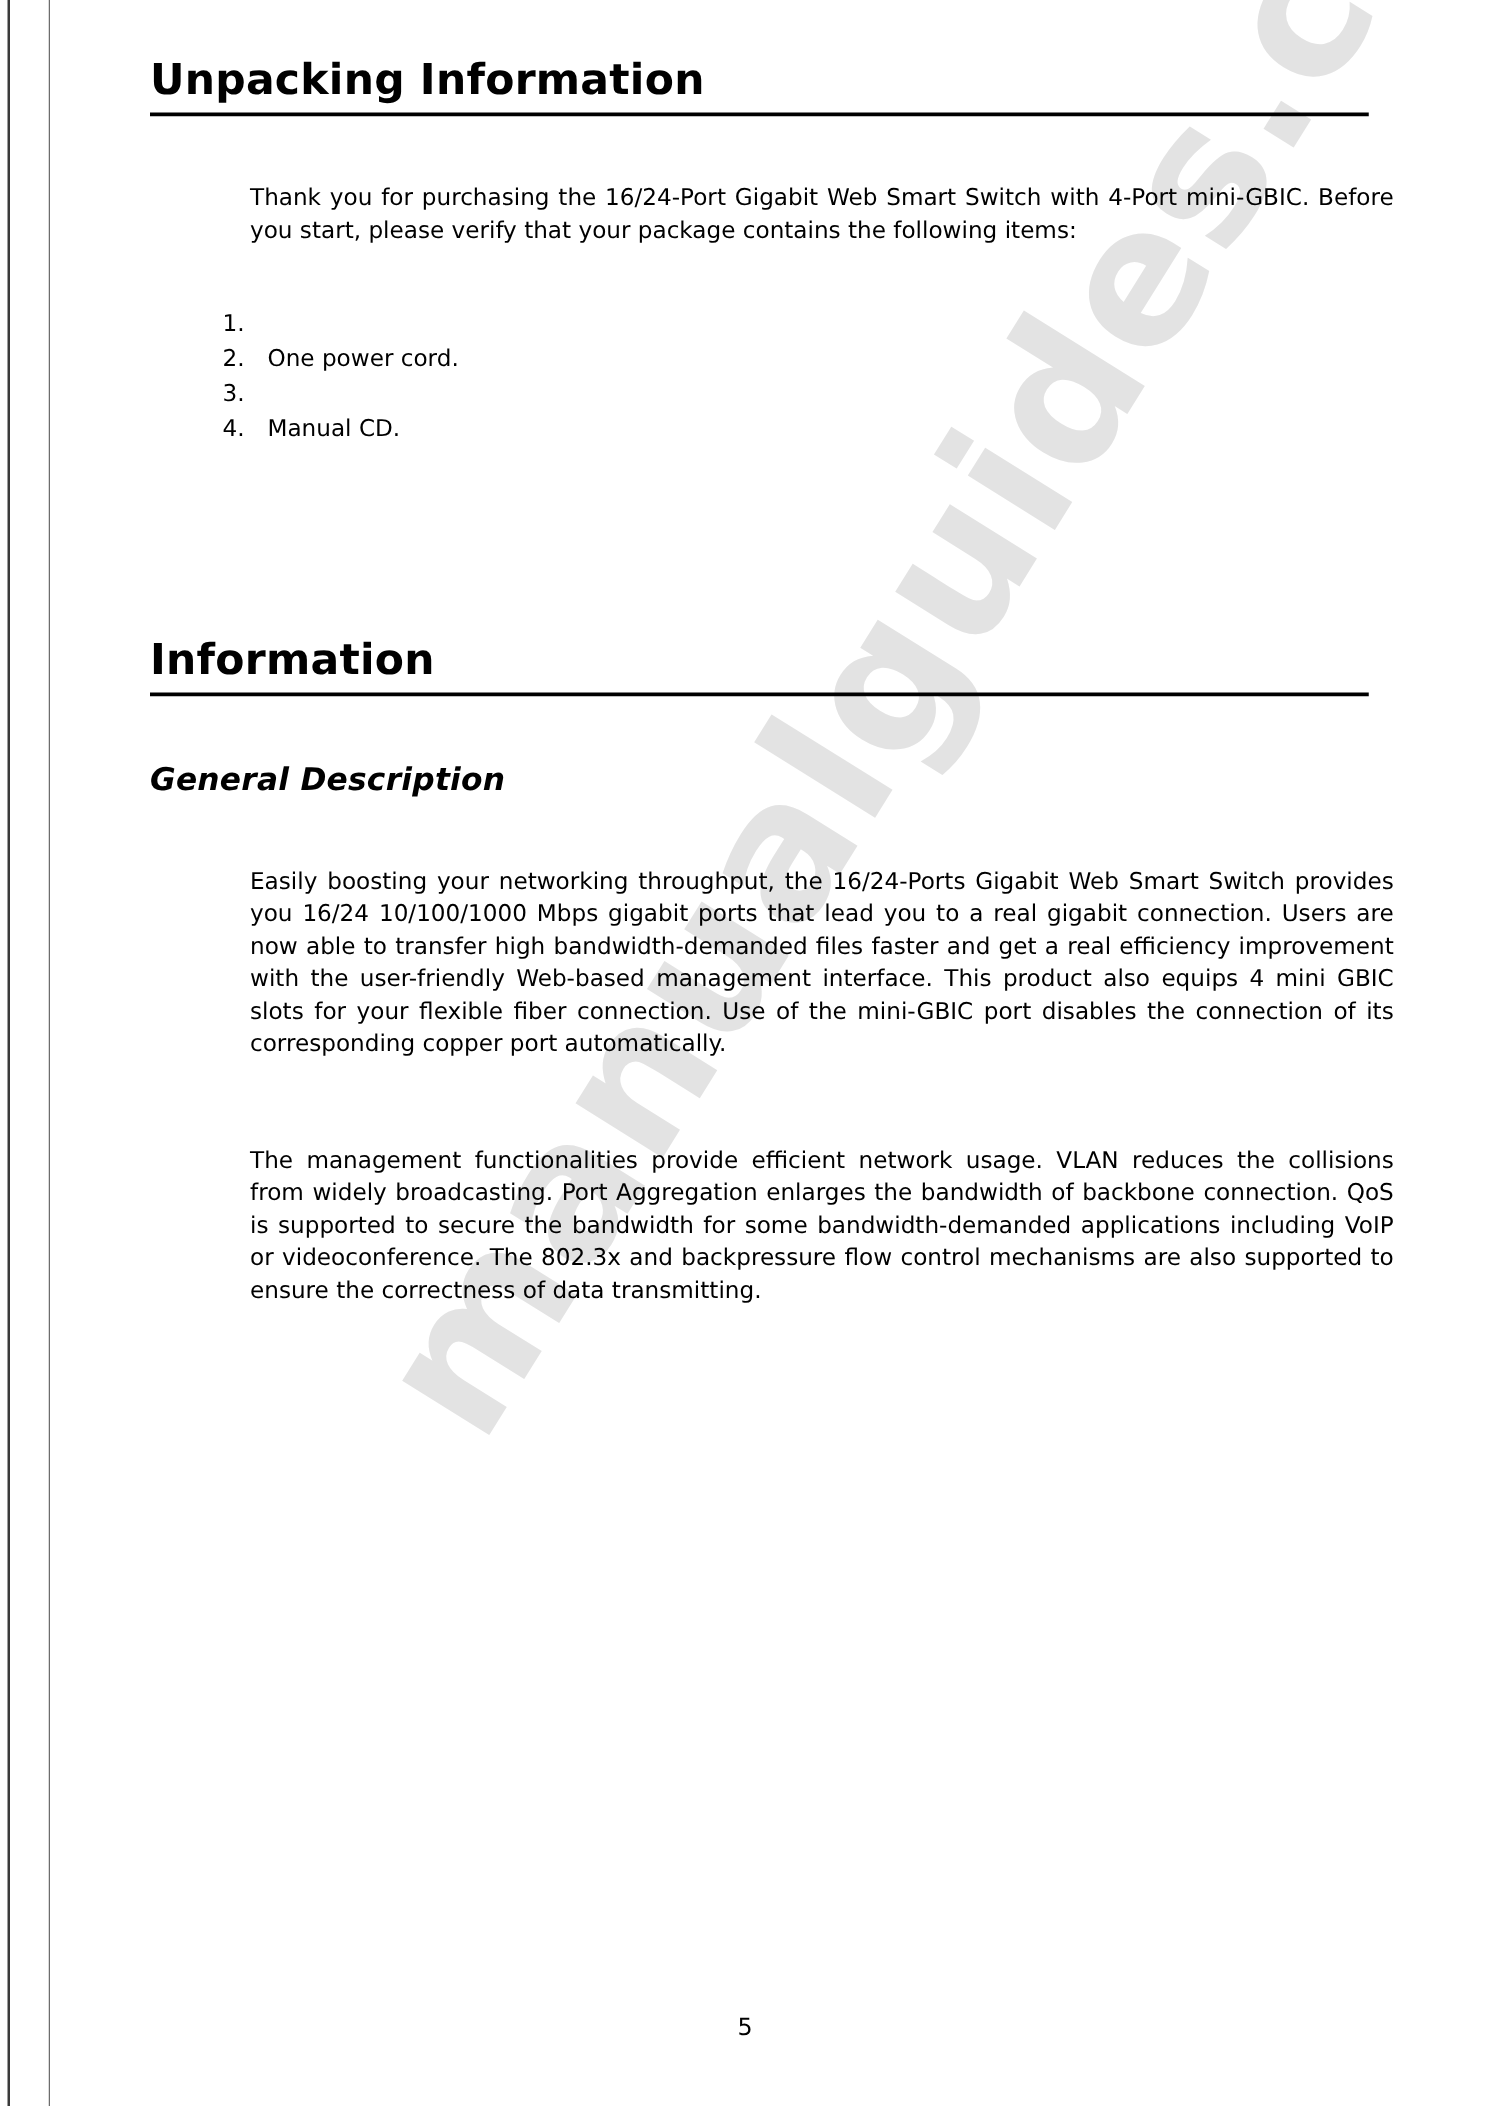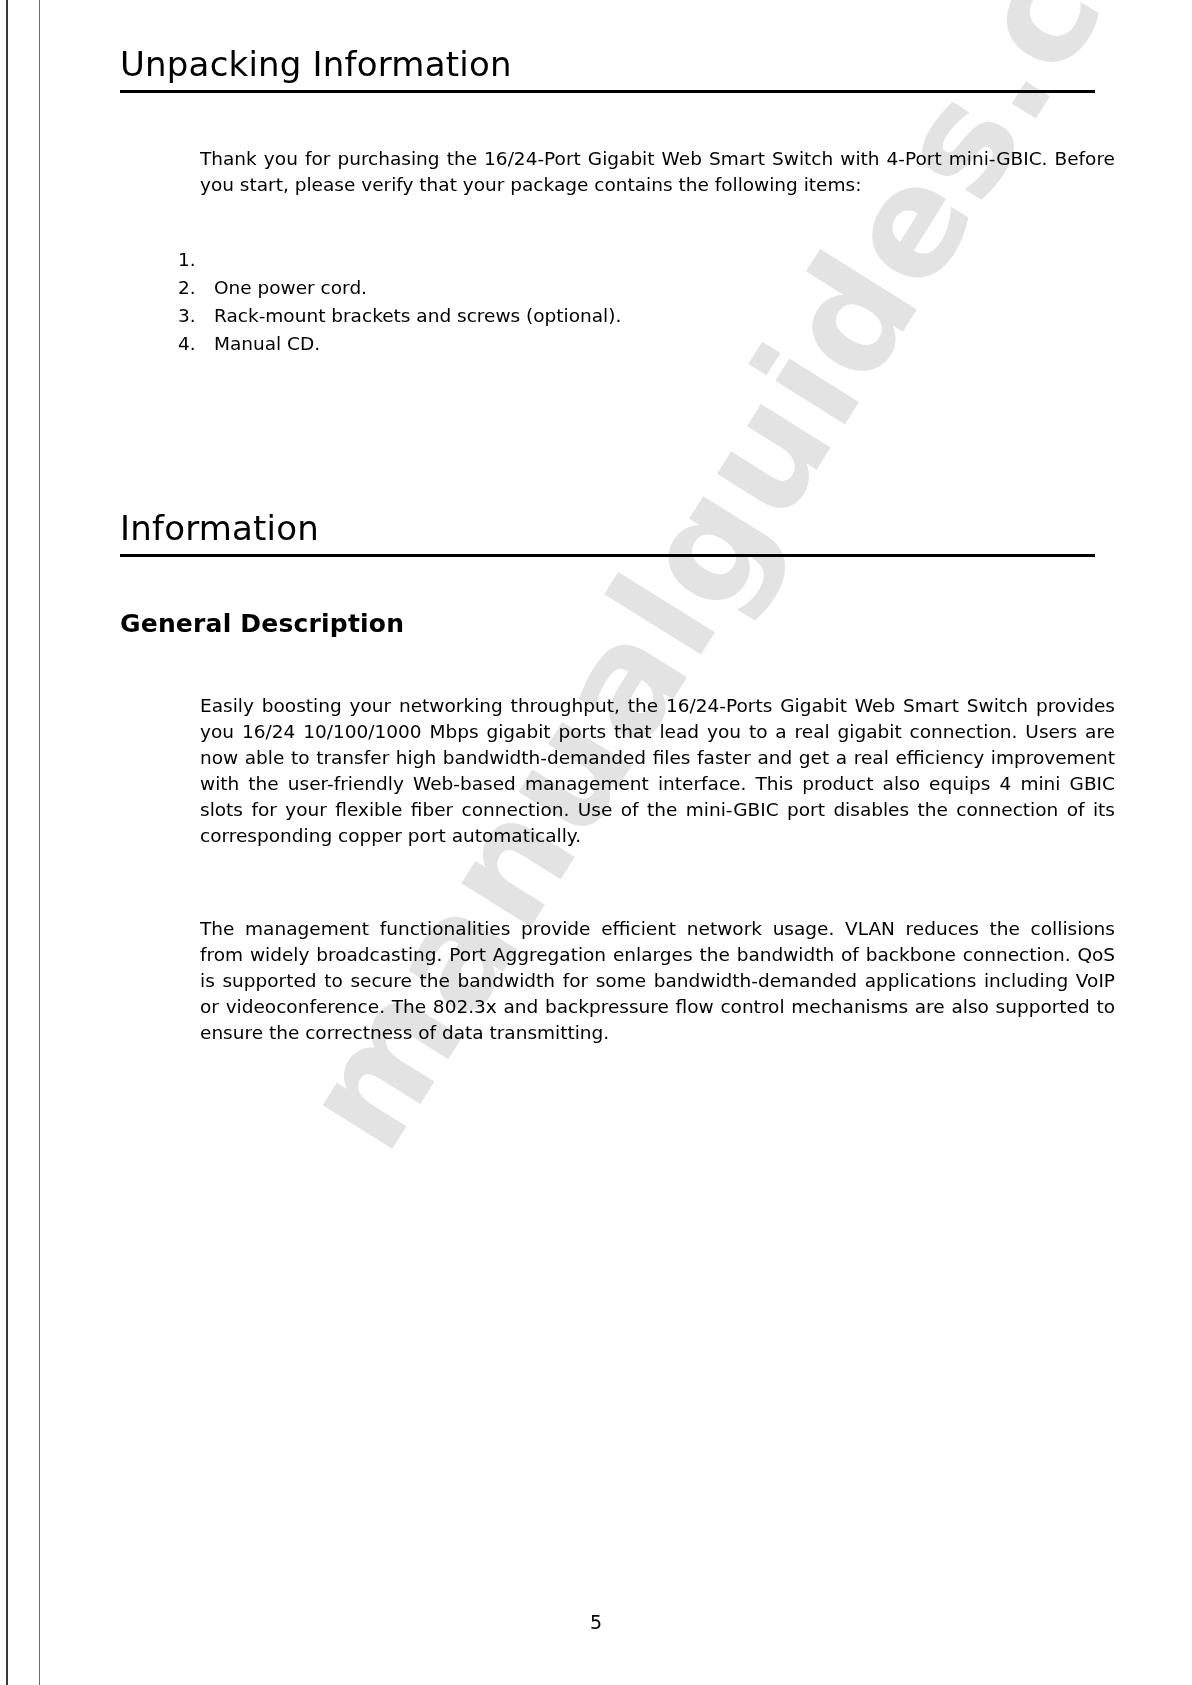--- a/index.html
+++ b/index.html
@@ -58,36 +58,37 @@
   }
 
   .content {
     position: relative;
     z-index: 2;
     padding: 0 60px 0 120px;
   }
 
   h1.section {
     font-size: 34px;
-    font-weight: 400;
+    font-weight: 700;
     margin: 0;
     padding: 0 0 6px 0;
     letter-spacing: 0.2px;
   }
   .rule {
     border-bottom: 3px solid #000;
     margin: 0 0 0 0;
     width: 975px;
   }
   h2.subsection {
     font-size: 25px;
     font-weight: 700;
     margin: 0;
     padding: 0;
     letter-spacing: 0.2px;
+    font-style: italic;
   }
 
   .body-block {
     margin-left: 80px;
     width: 915px;
     font-size: 18.5px;
     line-height: 26px;
     text-align: justify;
   }
 
@@ -148,21 +149,20 @@
     <ol class="items">
       <li>
         <span class="num">1.</span>
       </li>
       <li>
         <span class="num">2.</span>
         <span>One power cord.</span>
       </li>
       <li>
         <span class="num">3.</span>
-        <span>Rack-mount brackets and screws (optional).</span>
       </li>
       <li>
         <span class="num">4.</span>
         <span>Manual CD.</span>
       </li>
     </ol>
 
     <div class="spacer-3"></div>
 
     <h1 class="section">Information</h1>

